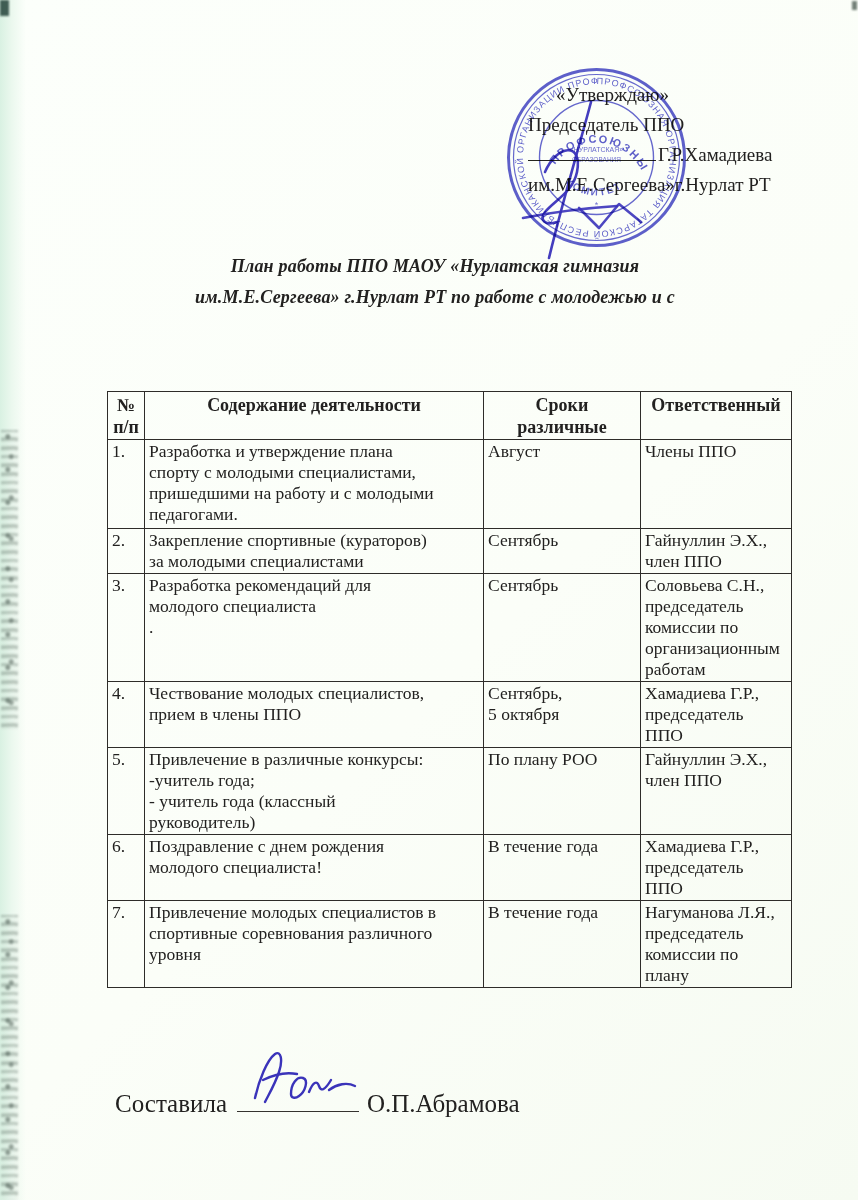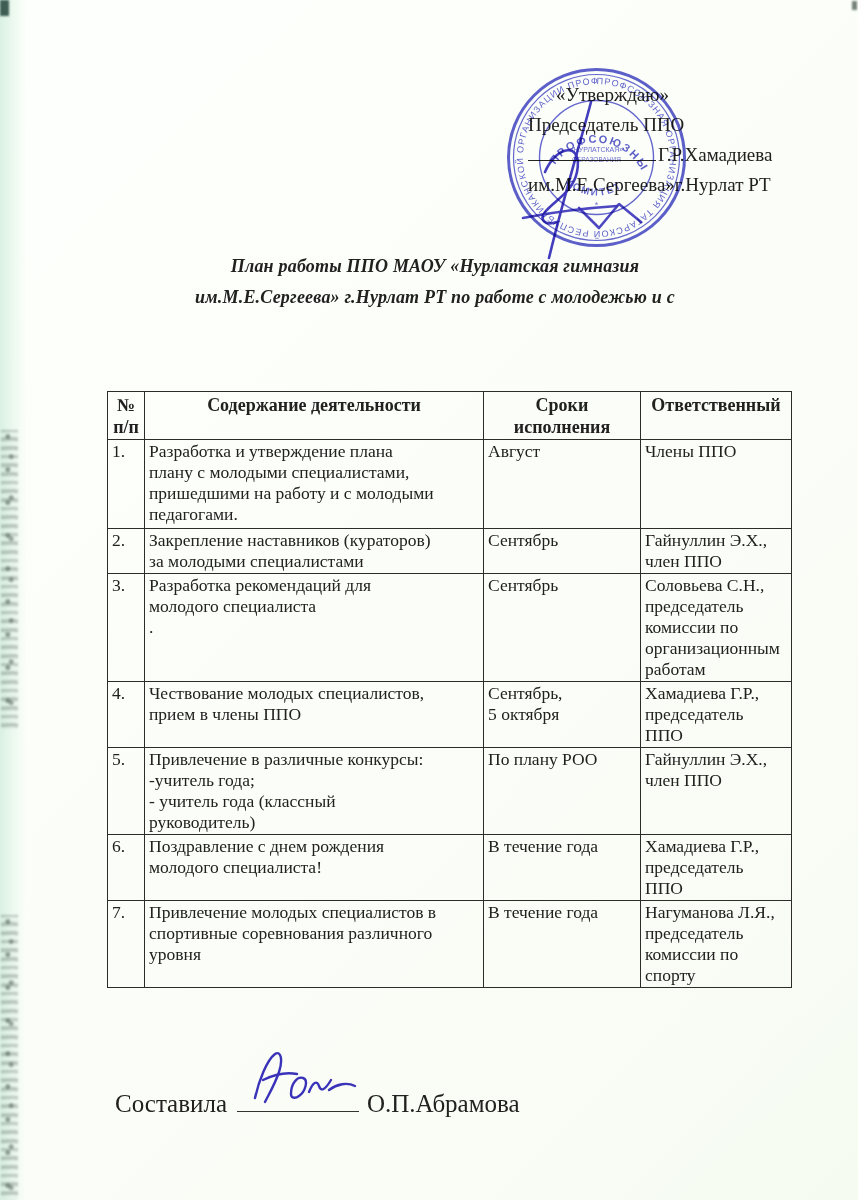--- a/index.html
+++ b/index.html
@@ -137,35 +137,35 @@
         <col style="width:37px">
           <col style="width:339px">
           <col style="width:157px">
           <col style="width:151px">
       </colgroup>
       <tbody>
           <tr style="height:44px">
         <th>№ п/п</th>
         <th>Содержание деятельности</th>
         <th>Сроки
-исполнения</th>
+различные</th>
         <th>Ответственный</th>
       </tr>
       <tr style="height:89px">
         <td>1.</td>
         <td>Разработка и утверждение плана
-плану с молодыми специалистами,
+спорту с молодыми специалистами,
 пришедшими на работу и с молодыми
 педагогами.</td>
         <td>Август</td>
         <td>Члены ППО</td>
       </tr>
       <tr style="height:40px">
         <td>2.</td>
-        <td>Закрепление наставников (кураторов)
+        <td>Закрепление спортивные (кураторов)
 за молодыми специалистами</td>
         <td>Сентябрь</td>
         <td>Гайнуллин Э.Х.,
 член ППО</td>
       </tr>
       <tr style="height:108px">
         <td>3.</td>
         <td>Разработка рекомендаций для
 молодого специалиста
 .</td>
@@ -207,21 +207,21 @@
       </tr>
       <tr style="height:87px">
         <td>7.</td>
         <td>Привлечение молодых специалистов в
 спортивные соревнования различного
 уровня</td>
         <td>В течение года</td>
         <td>Нагуманова Л.Я.,
 председатель
 комиссии по
-спорту</td>
+плану</td>
       </tr>
     </tbody>
       </table>
   </div>
 
   <div class="footer">
     <span>Составила</span><span class="sig-underline"><span class="footer-sign">
       <svg viewBox="0 0 150 62" width="150" height="62" fill="none" stroke="#3b33c0" stroke-width="2.4" stroke-linecap="round" stroke-linejoin="round">
         <path d="M 30,52 C 34,34 42,14 50,8 C 56,4 58,14 54,26 C 50,38 44,48 40,56"></path>
         <path d="M 38,34 C 50,28 62,26 72,28"></path>

